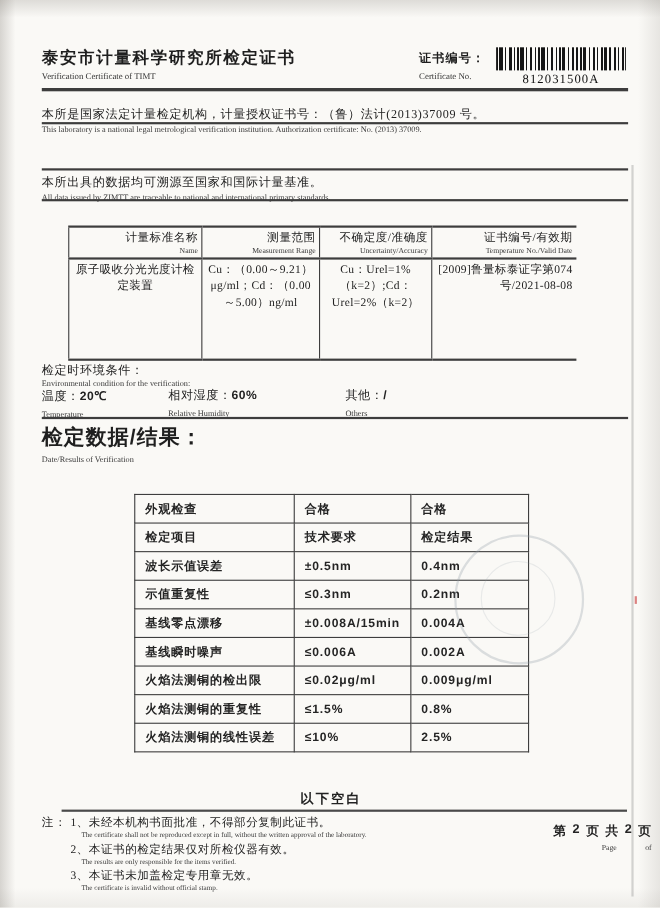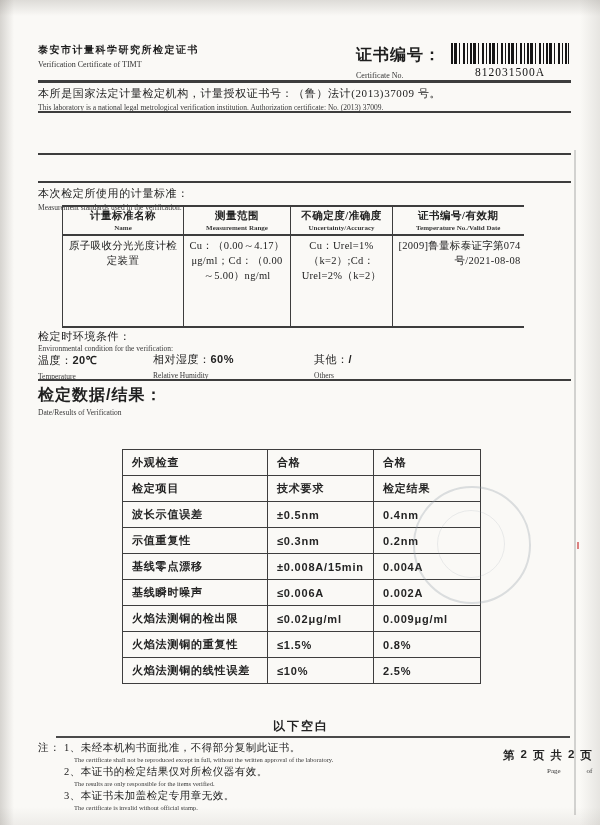--- a/index.html
+++ b/index.html
@@ -18,25 +18,25 @@
       linear-gradient(0deg, rgba(130,125,118,0.10) 0, rgba(130,125,118,0) 18px),
       #faf9f6;
   }
   .abs{position:absolute;}
   .rule{position:absolute;background:#3d3d3d;height:2px;}
   .rule.thick{height:2.5px;}
   .rule.thin{height:1.5px;background:#4a4a4a;}
 
   
   .header{top:43px;left:38px;width:533px;display:flex;justify-content:space-between;}
-  .title-cn{font-family:"Liberation Sans",sans-serif;font-weight:bold;font-size:10px;letter-spacing:1.5px;color:#1e1e1e;}
+  .title-cn{font-family:"Liberation Sans",sans-serif;font-weight:bold;font-size:15px;letter-spacing:1.5px;color:#1e1e1e;}
   .title-en{font-size:8px;color:#333;margin-top:3px;}
   .certno-wrap{display:flex;gap:8px;}
   .certno-labels{text-align:left;padding-top:2px;}
-  .certno-cn{font-family:"Liberation Sans",sans-serif;font-weight:bold;font-size:16px;letter-spacing:1px;color:#1e1e1e;}
+  .certno-cn{font-family:"Liberation Sans",sans-serif;font-weight:bold;font-size:11px;letter-spacing:1px;color:#1e1e1e;}
   .certno-en{font-size:8px;color:#333;margin-top:5px;}
   .barcode-block{width:122px;text-align:center;}
   .barcode{
     height:21px;width:118px;margin:0 auto;
     background:repeating-linear-gradient(90deg,
       #151515 0 2px, transparent 2px 3px,
       #151515 3px 6px, transparent 6px 8px,
       #151515 8px 9px, transparent 9px 12px,
       #151515 12px 14px, transparent 14px 16px,
       #151515 16px 17px, transparent 17px 19px);
@@ -51,39 +51,39 @@
   
   .std-table{left:62px;top:205px;width:461px;border-collapse:collapse;table-layout:fixed;}
   .std-table th,.std-table td{
     border-left:1.5px solid #3d3d3d;
     padding:2px 3px;vertical-align:top;
     font-family:"Liberation Serif",serif;
   }
   .std-table tr th:last-child,.std-table tr td:last-child{border-right:0;}
   .std-table thead th{
     border-top:2px solid #3d3d3d;border-bottom:2px solid #3d3d3d;
-    text-align:center;font-weight:bold;
+    text-align:right;font-weight:normal;
   }
   .std-table tbody td{border-bottom:2px solid #3d3d3d;height:86px;}
   .hd-cn{font-size:10.5px;letter-spacing:0.5px;color:#222;}
   .hd-en{font-size:7px;color:#383838;margin-top:1px;}
   .std-cell{font-size:10.5px;line-height:1.45;letter-spacing:0.3px;color:#222;text-align:center;}
   .std-cell.left{text-align:right;}
 
   
   .env-heading,.res-heading{left:38px;}
   .env-heading .cn{font-size:11px;letter-spacing:0.6px;color:#222;}
   .env-heading .en{font-size:7.5px;color:#383838;margin-top:0;}
   .env-row{left:38px;top:352px;width:533px;display:flex;}
   .env-field .line1{font-size:11px;color:#222;letter-spacing:0.5px;}
   .env-field .val{font-family:"Liberation Sans",sans-serif;font-weight:bold;}
   .env-field .line2{font-size:7.5px;color:#383838;margin-top:4px;}
   .f1{width:178px;} .f2{width:115px;} .f3{width:125px;} .f4{flex:1;margin-left:36px;}
 
-  .res-heading .cn{font-family:"Liberation Sans",sans-serif;font-size:16px;font-weight:bold;letter-spacing:1px;color:#1f1f1f;}
+  .res-heading .cn{font-family:"Liberation Sans",sans-serif;font-size:19px;font-weight:bold;letter-spacing:1px;color:#1f1f1f;}
   .res-heading .en{font-size:7.5px;color:#383838;margin-top:2px;}
 
   
   .res-table{left:122px;top:449px;width:358px;border-collapse:collapse;table-layout:fixed;}
   .res-table td{
     border:1.5px solid #3e3e3e;
     font-family:"Liberation Sans",sans-serif;
     font-size:11px;font-weight:600;letter-spacing:0.8px;color:#242424;
     height:25px;padding:0 0 0 9px;vertical-align:middle;
   }
@@ -129,34 +129,34 @@
         <div class="certno-en">Certificate No.</div>
       </div>
       <div class="barcode-block">
         <div class="barcode"></div>
         <div class="barcode-num">812031500A</div>
       </div>
     </div>
   </div>
   <div class="rule thick" style="left:38px;top:80px;width:533px;"></div>
 
-  <div class="abs stmt" style="top:86px;">
+  <div class="abs stmt" style="top:96px;">
     <div class="cn">本所是国家法定计量检定机构，计量授权证书号：（鲁）法计(2013)37009 号。</div>
     <div class="en">This laboratory is a national legal metrological verification institution. Authorization certificate: No. (2013) 37009.</div>
   </div>
   <div class="rule" style="left:38px;top:111px;width:533px;"></div>
 
   <div class="rule" style="left:38px;top:153px;width:533px;"></div>
 
+  <div class="abs stmt" style="top:158px;">
+    <div class="cn">本所出具的数据均可溯源至国家和国际计量基准。</div>
+    <div class="en">All data issued by ZIMTT are traceable to national and international primary standards.</div>
+  </div>
   <div class="rule" style="left:38px;top:181px;width:533px;"></div>
 
-  <div class="abs stmt" style="top:186px;">
-    <div class="cn">本次检定所使用的计量标准：</div>
-    <div class="en">Measurement standards used in the verification:</div>
-  </div>
 
   <table class="abs std-table">
     <colgroup>
         <col style="width:121px;">
         <col style="width:107px;">
         <col style="width:102px;">
         <col style="width:131px;">
       </colgroup>
     <thead>
       <tr>
@@ -177,21 +177,21 @@
           <div class="hd-en">Temperature No./Valid Date</div>
         </th>
       </tr>
     </thead>
     <tbody>
       <tr>
         <td>
             <div class="std-cell">原子吸收分光光度计检定装置</div>
           </td>
         <td>
-            <div class="std-cell">Cu：（0.00～4.17）μg/ml；Cd：（0.00～5.00）ng/ml</div>
+            <div class="std-cell">Cu：（0.00～9.21）μg/ml；Cd：（0.00～5.00）ng/ml</div>
           </td>
         <td>
             <div class="std-cell">Cu：Urel=1%（k=2）;Cd：Urel=2%（k=2）</div>
           </td>
         <td>
             <div class="std-cell left">[2009]鲁量标泰证字第074号/2021-08-08</div>
           </td>
       </tr>
     </tbody>
   </table>

